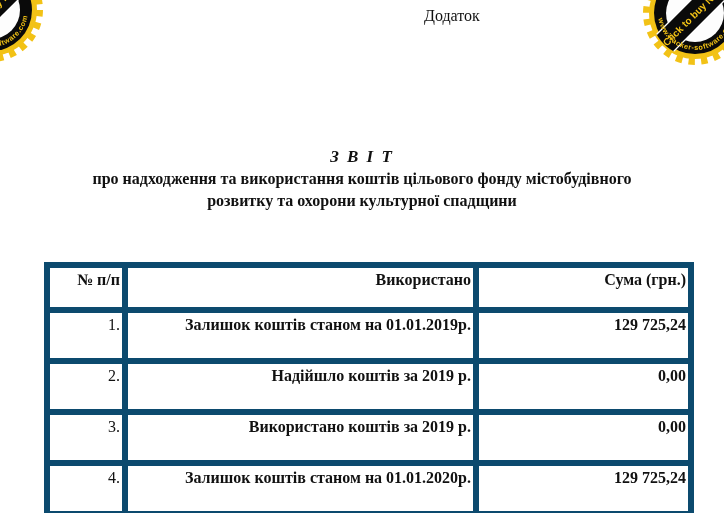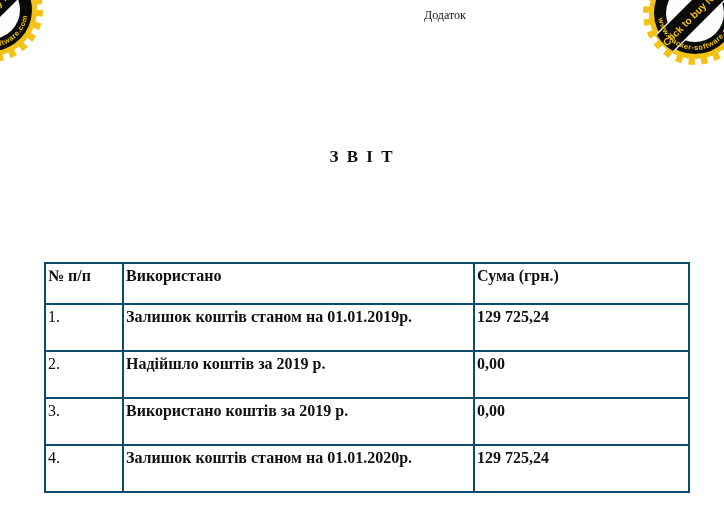--- a/index.html
+++ b/index.html
@@ -6,40 +6,40 @@
   .page{
     position:relative;width:724px;height:513px;background:#ffffff;
     overflow:hidden;font-family:"Liberation Serif","DejaVu Serif",serif;color:#111;
   }
   
   .stamp{position:absolute;z-index:5;}
   .stamp-left{left:-69px;top:-50px;}
   .stamp-right{left:635px;top:-47px;}
   
   .annex{
-    position:absolute;left:424px;top:5px;font-size:12px;line-height:21.5px;
+    position:absolute;left:424px;top:5px;font-size:16px;line-height:21.5px;
     white-space:nowrap;z-index:2;
   }
   .blank{display:inline-block;border-bottom:1.4px solid #111;height:13px;vertical-align:baseline;}
   .blank-date{width:147px;margin-left:5px;}
   .blank-no{width:57px;margin-left:2px;}
   .no-sign{margin-left:8px;}
   
   .title{
     position:absolute;left:0;top:146px;width:724px;text-align:center;
     font-weight:bold;font-size:16px;line-height:22px;z-index:1;
   }
-  .title .t1{font-size:17px;letter-spacing:2px;}
+  .title .t1{font-size:17px;letter-spacing:2px;font-style:italic;}
   
   table.report{
     position:absolute;left:44px;top:262px;width:644px;
     border-collapse:collapse;table-layout:fixed;z-index:1;
   }
   table.report th,table.report td{
-    border:2px solid #0c4a6e;text-align:left;vertical-align:top;
+    border:6px solid #0c4a6e;text-align:right;vertical-align:top;
     font-size:16px;padding:3px 2px 0 2px;overflow:hidden;
   }
   table.report th{height:36px;font-weight:bold;}
   table.report td{height:42px;}
   .col-num{width:78px;}
   .col-name{width:351px;}
   .col-sum{width:215px;}
   td.cell-name,td.cell-sum{font-weight:bold;margin-left:42px;}
   td.cell-num{font-weight:normal;}
 </style>
@@ -91,20 +91,22 @@
       </text>
     </svg>
   </div>
 
   <div class="annex">
     <div>Додаток</div>
   </div>
 
   <div class="title">
     <div class="t1">З В І Т</div>
+    <div>про надходження та використання коштів цільового фонду містобудівного</div>
+    <div>розвитку та охорони культурної спадщини</div>
   </div>
 
   <table class="report">
     <colgroup>
       <col class="col-num">
         <col class="col-name">
         <col class="col-sum">
     </colgroup>
     <thead>
       <tr>

